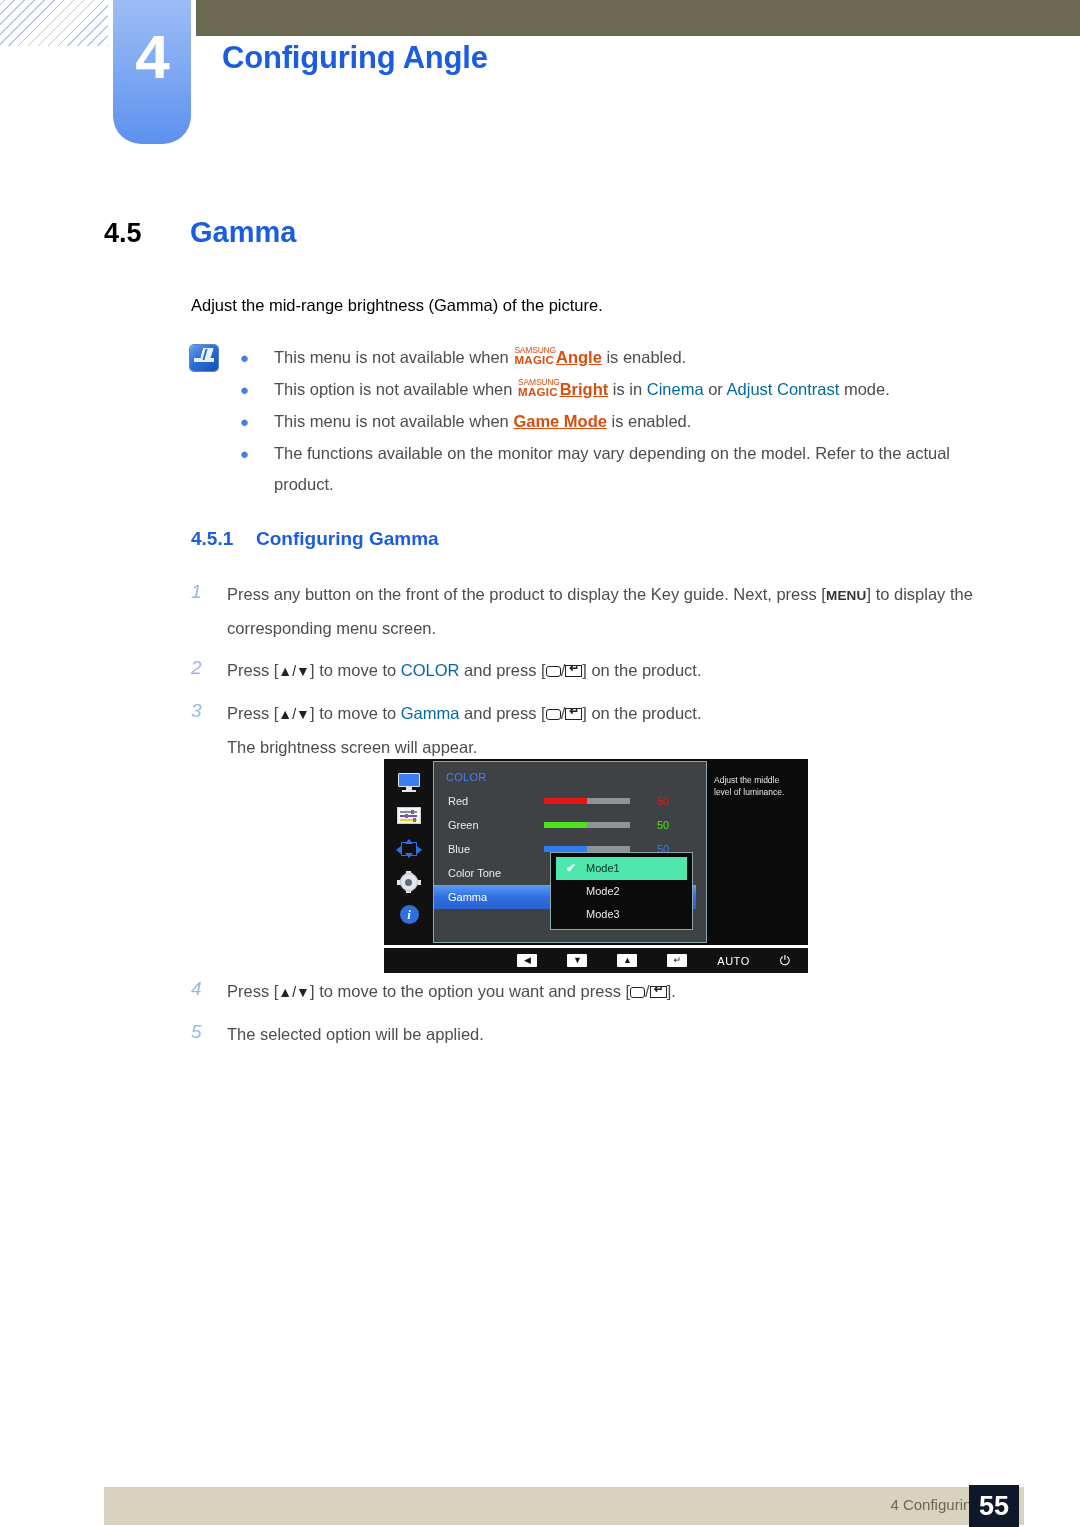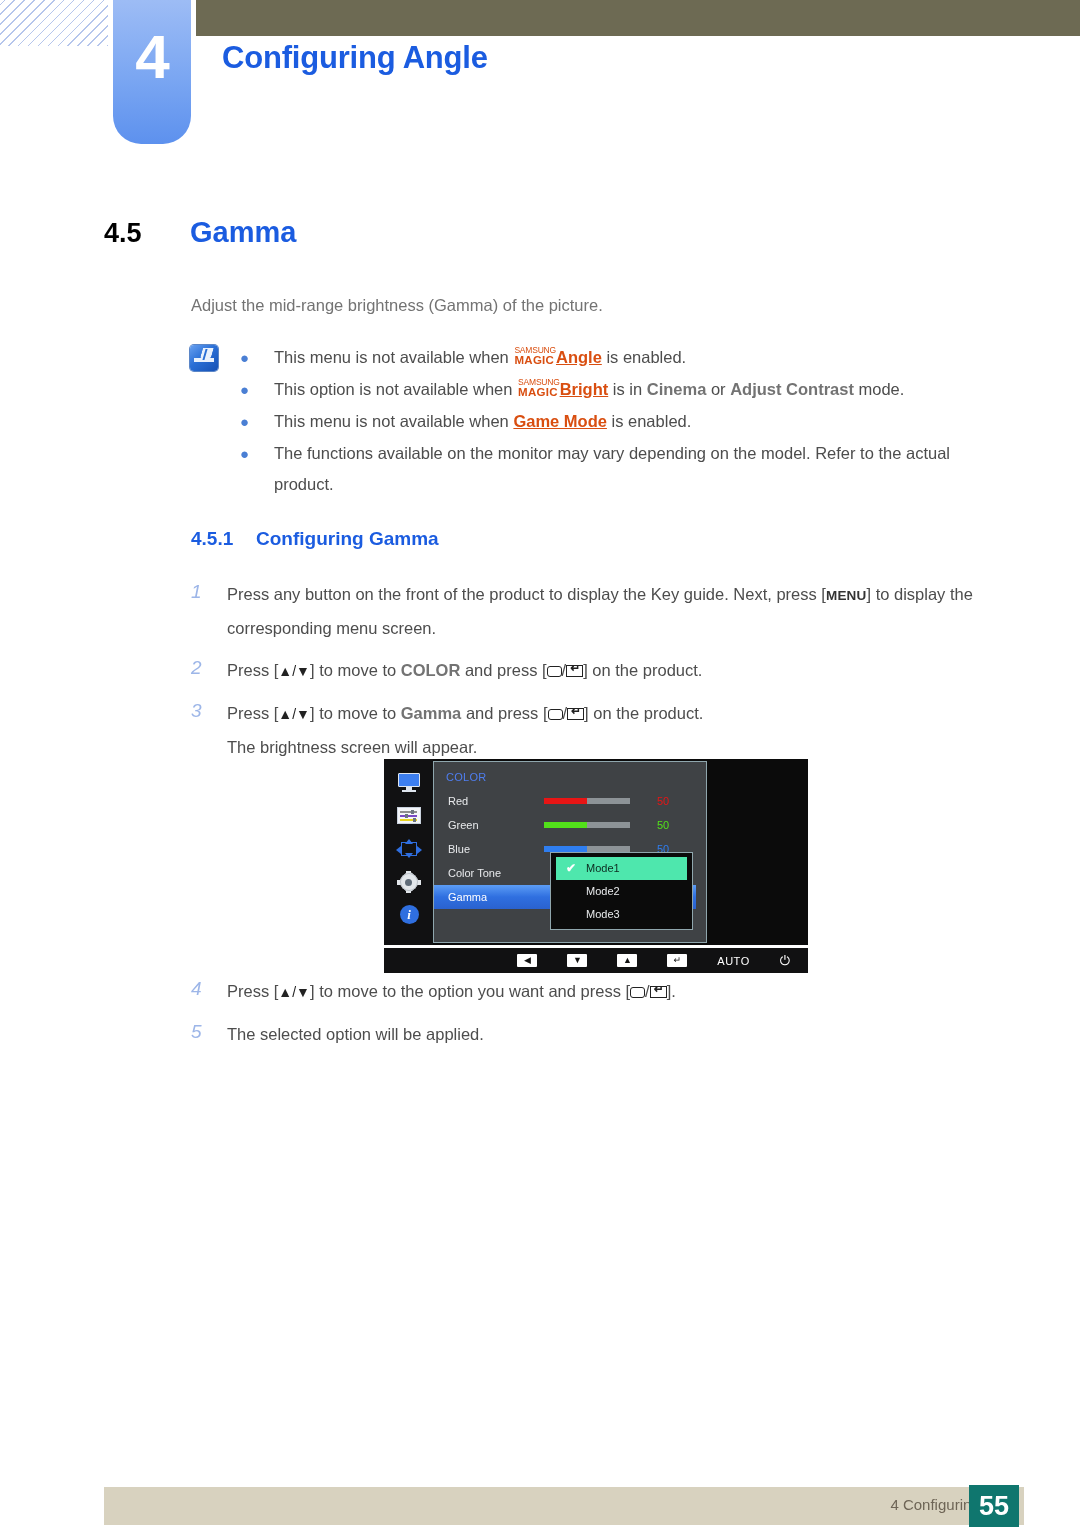--- a/index.html
+++ b/index.html
@@ -61,21 +61,21 @@
   .sec-num {
     font-size: 27px; font-weight: bold; color: #000000;
     width: 86px;
   }
   .sec-title {
     font-size: 29px; font-weight: bold; color: #1b5ce0;
   }
 
   .intro {
     position: absolute; left: 191px; top: 296px;
-    font-size: 16.5px; color: #737373; text-align: center;
+    font-size: 16.5px; color: #000000; text-align: center;
   }
 
   
   .note-icon {
     position: absolute; left: 190px; top: 345px;
     width: 28px; height: 26px;
     border-radius: 4px;
     background: linear-gradient(140deg, #67a0f0 0%, #2a6fd6 45%, #1550b4 100%);
     box-shadow: 0 0 0 1px #5b86c7;
     overflow: hidden;
@@ -144,21 +144,21 @@
     color: #d94e10;
     letter-spacing: 0.3px;
     line-height: 10px;
     height: 10px;
   }
   .link-red {
     color: #d94e10;
     font-weight: bold;
     text-decoration: underline;
   }
-  .word-red { color: #737373; font-weight: bold; }
+  .word-red { color: #0369a1; font-weight: normal; }
 
   
   .sub-head {
     position: absolute; left: 191px; top: 528px;
     display: flex; align-items: flex-start;
   }
   .sub-num { font-size: 19px; font-weight: bold; color: #1b5ce0; width: 65px; }
   .sub-title { font-size: 19px; font-weight: bold; color: #1b5ce0; }
 
   
@@ -456,21 +456,21 @@
     background: #d8d2bf;
   }
   .footer-text {
     position: absolute; right: 72px; top: 1496px;
     font-size: 15px;
     color: #6e6556;
   }
   .footer-page {
     position: absolute; left: 969px; top: 1485px;
     width: 50px; height: 42px;
-    background: #0f766e;
+    background: #0f172a;
     color: #ffffff;
     font-size: 27px;
     font-weight: bold;
     text-align: center;
     line-height: 42px;
   }
 </style>
 </head>
 <body>
 
@@ -619,20 +619,21 @@
         <span>Mode1</span>
       </div>
       <div class="dd-item">
         <span>Mode2</span>
       </div>
       <div class="dd-item">
         <span>Mode3</span>
       </div>
     </div>
 
+    <div class="osd-help">Adjust the middle level of luminance.</div>
   </div>
 
   <div class="osd-btnbar">
     <span class="bb">
       <span class="bb-key">◀</span>
     </span>
     <span class="bb">
       <span class="bb-key">▼</span>
     </span>
     <span class="bb">

